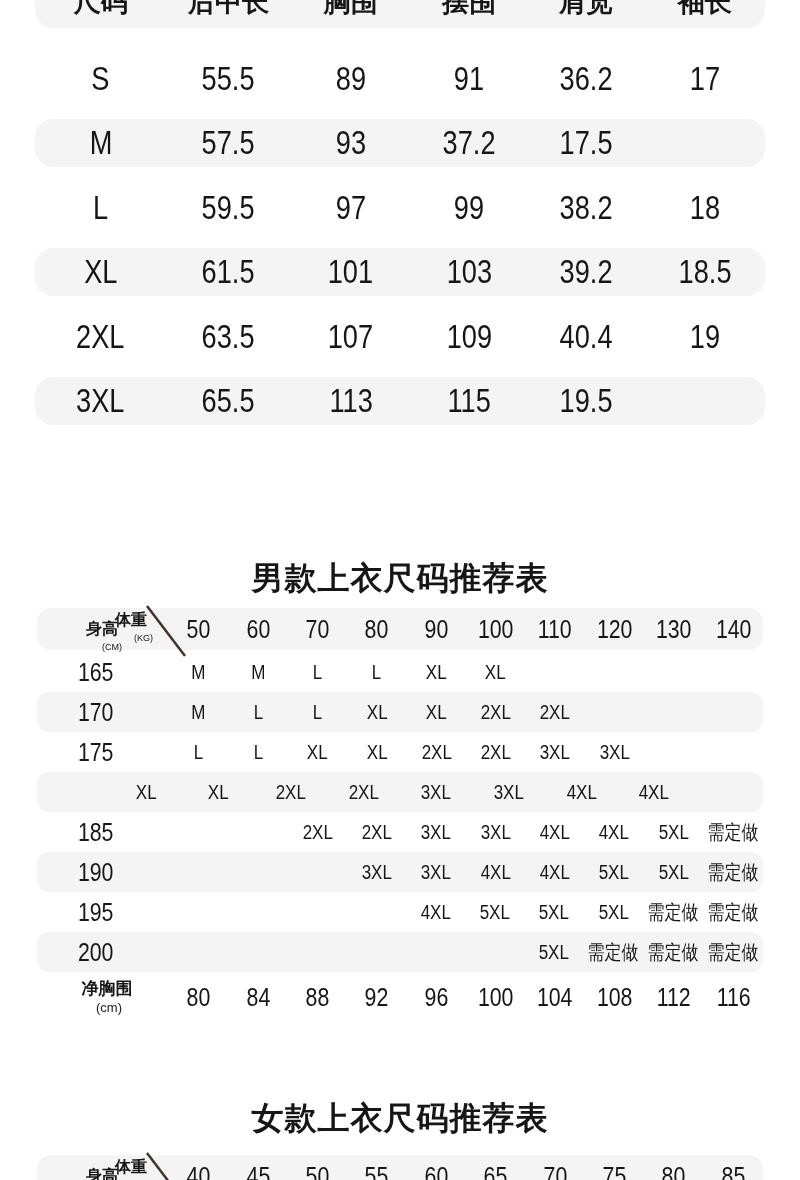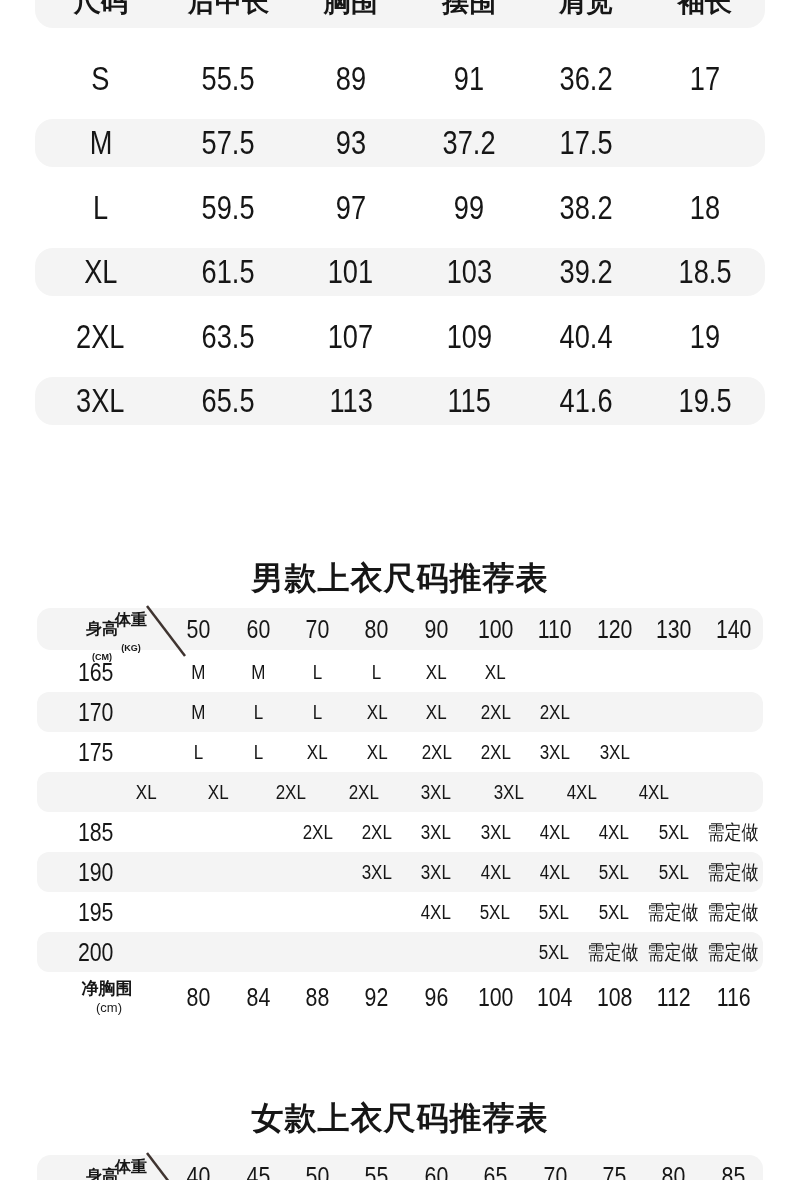--- a/index.html
+++ b/index.html
@@ -41,21 +41,21 @@
   .rowlabel{width:132px;flex:none;display:flex;align-items:center;justify-content:center;padding-right:14px;box-sizing:border-box;font-size:26px;}
   .chestlabel{justify-content:flex-start;padding:0 0 0 8px;font-size:17px;flex-direction:column;}
   .chest-main{font-weight:800;font-size:17px;}
   .chest-unit{font-weight:400;font-size:13px;margin-left:4px;color:#1c1c1c;}
 
   
   .diag-svg{position:absolute;left:0;top:-6px;width:160px;height:56px;overflow:visible;}
   .corner-weight{position:absolute;left:72px;top:4px;width:44px;text-align:center;line-height:1;}
   .corner-height{position:absolute;left:45px;top:13px;width:40px;text-align:center;line-height:1;}
   .corner-big{display:block;font-size:16px;font-weight:800;}
-  .corner-small{display:block;font-size:9px;font-weight:700;margin-top:16px;}
+  .corner-small{display:block;font-size:9px;font-weight:400;margin-top:6px;text-align:right;}
 </style>
 </head>
 <body>
 
 <div class="page">
 
   <section class="spec">
     <div class="spec-head spec-cols">
       <div>尺码</div>
       <div>后中长</div>
@@ -102,21 +102,20 @@
         <div><span class="sq80">107</span></div>
         <div><span class="sq80">109</span></div>
         <div><span class="sq80">40.4</span></div>
         <div><span class="sq80">19</span></div>
       </div>
       <div class="spec-row spec-cols shaded">
         <div><span class="sq80">3XL</span></div>
         <div><span class="sq80">65.5</span></div>
         <div><span class="sq80">113</span></div>
         <div><span class="sq80">115</span></div>
-        <div><span class="sq80">41.6</span></div>
         <div><span class="sq80">19.5</span></div>
       </div>
     </div>
   </section>
 
   <h2 class="sec-title title-men">男款上衣尺码推荐表</h2>
 
   <section class="matrix matrix-men">
     <div class="mx-head">
       <div class="corner">

